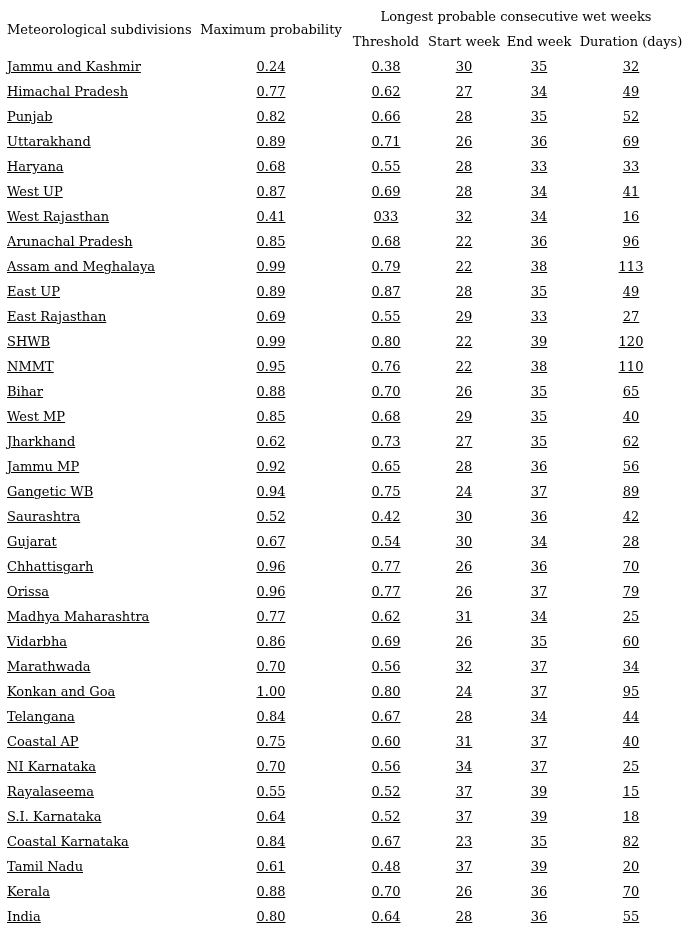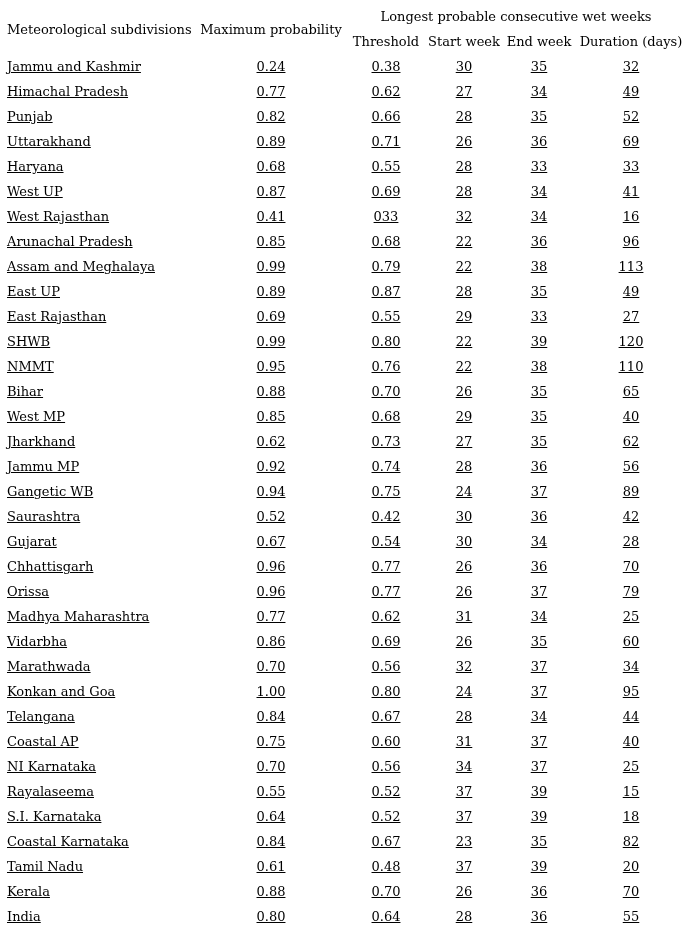--- a/index.html
+++ b/index.html
@@ -195,21 +195,21 @@
         <td class="left">Jharkhand</td>
         <td>0.62</td>
         <td>0.73</td>
         <td>27</td>
         <td>35</td>
         <td>62</td>
       </tr>
       <tr>
         <td class="left">Jammu MP</td>
         <td>0.92</td>
-        <td>0.74</td>
+        <td>0.65</td>
         <td>28</td>
         <td>36</td>
         <td>56</td>
       </tr>
       <tr>
         <td class="left">Gangetic WB</td>
         <td>0.94</td>
         <td>0.75</td>
         <td>24</td>
         <td>37</td>

